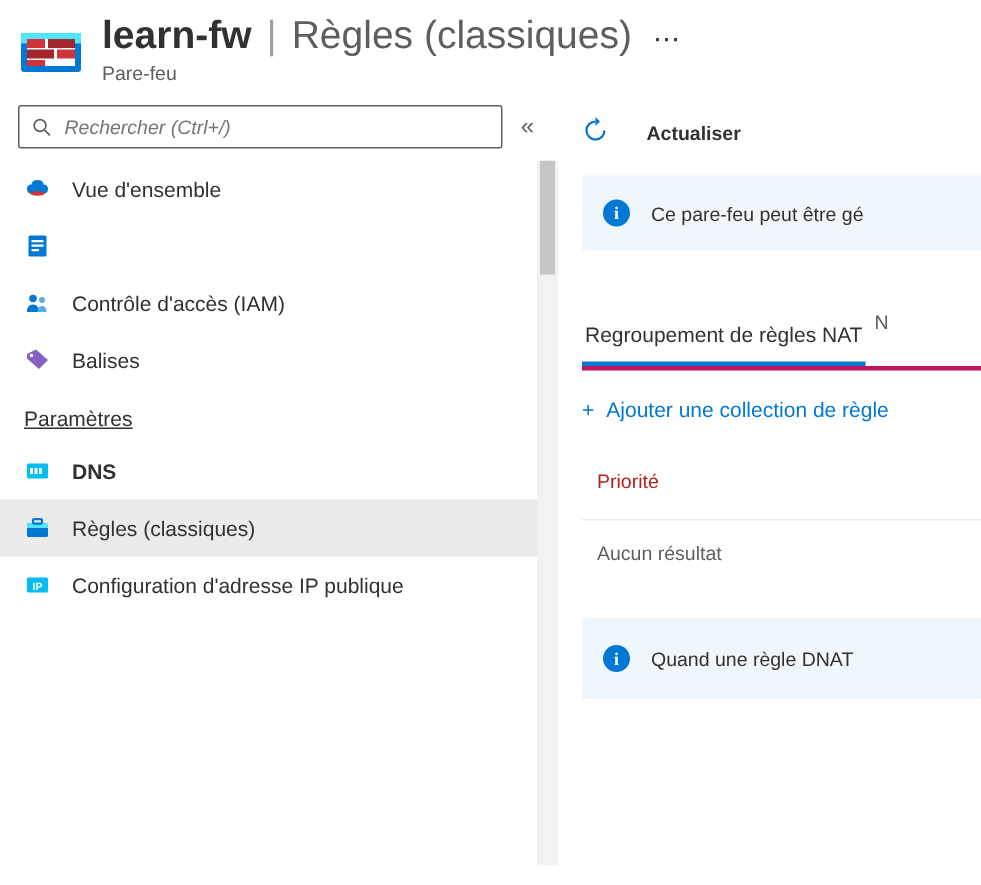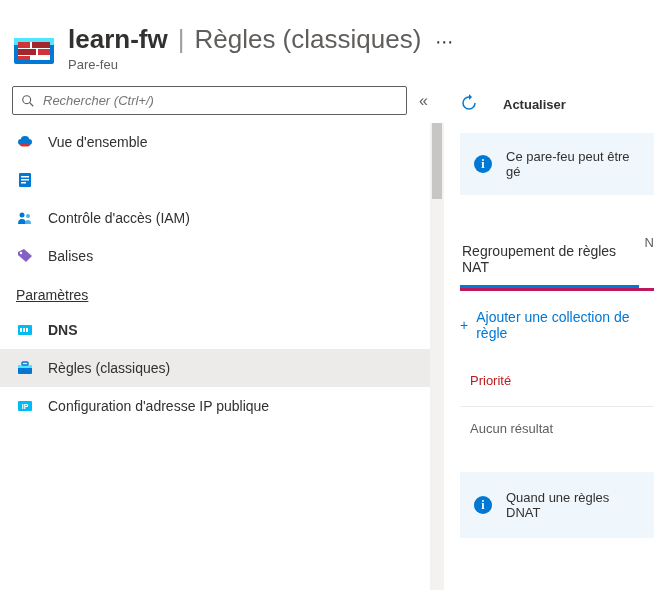--- a/index.html
+++ b/index.html
@@ -8,21 +8,21 @@
       font-size: 13px;
       color: #323130;
       background: #fff;
       width: 654px;
       height: 590px;
       overflow: hidden;
     }
     .header {
       display: flex;
       align-items: flex-start;
-      padding: 24px 12px 4px 12px;
+      padding: 8px 12px 4px 12px;
       gap: 12px;
     }
     .header-icon {
       width: 44px;
       height: 44px;
       flex-shrink: 0;
       margin-top: 4px;
     }
     .header-text { flex: 1; }
     .title-row {
@@ -34,21 +34,21 @@
     .title-main { font-weight: 600; color: #323130; }
     .title-sep { color: #a19f9d; font-weight: 300; }
     .title-section { color: #605e5c; font-weight: 400; }
     .title-ellipsis { color: #323130; font-size: 18px; padding-left: 4px; cursor: pointer; }
     .subtitle { color: #605e5c; font-size: 13px; margin-top: 2px; }
     .body {
       display: flex;
       height: calc(100% - 70px);
     }
     .sidebar {
-      width: 444px;
+      width: 372px;
       flex-shrink: 0;
       position: relative;
       border-right: none;
     }
     .search-row {
       display: flex;
       align-items: center;
       padding: 10px 12px 8px 12px;
       gap: 8px;
     }
@@ -357,16 +357,16 @@
     <div class="add-link">
       <span>+</span>
       <span>Ajouter une collection de règle</span>
     </div>
 
     <div class="table-head">Priorité</div>
     <div class="table-empty">Aucun résultat</div>
 
     <div class="info-banner2">
       <div class="info-icon">i</div>
-      <span>Quand une règles DNAT</span>
+      <span>Quand une règle DNAT</span>
     </div>
   </div>
 </div>
 
 </body></html>

